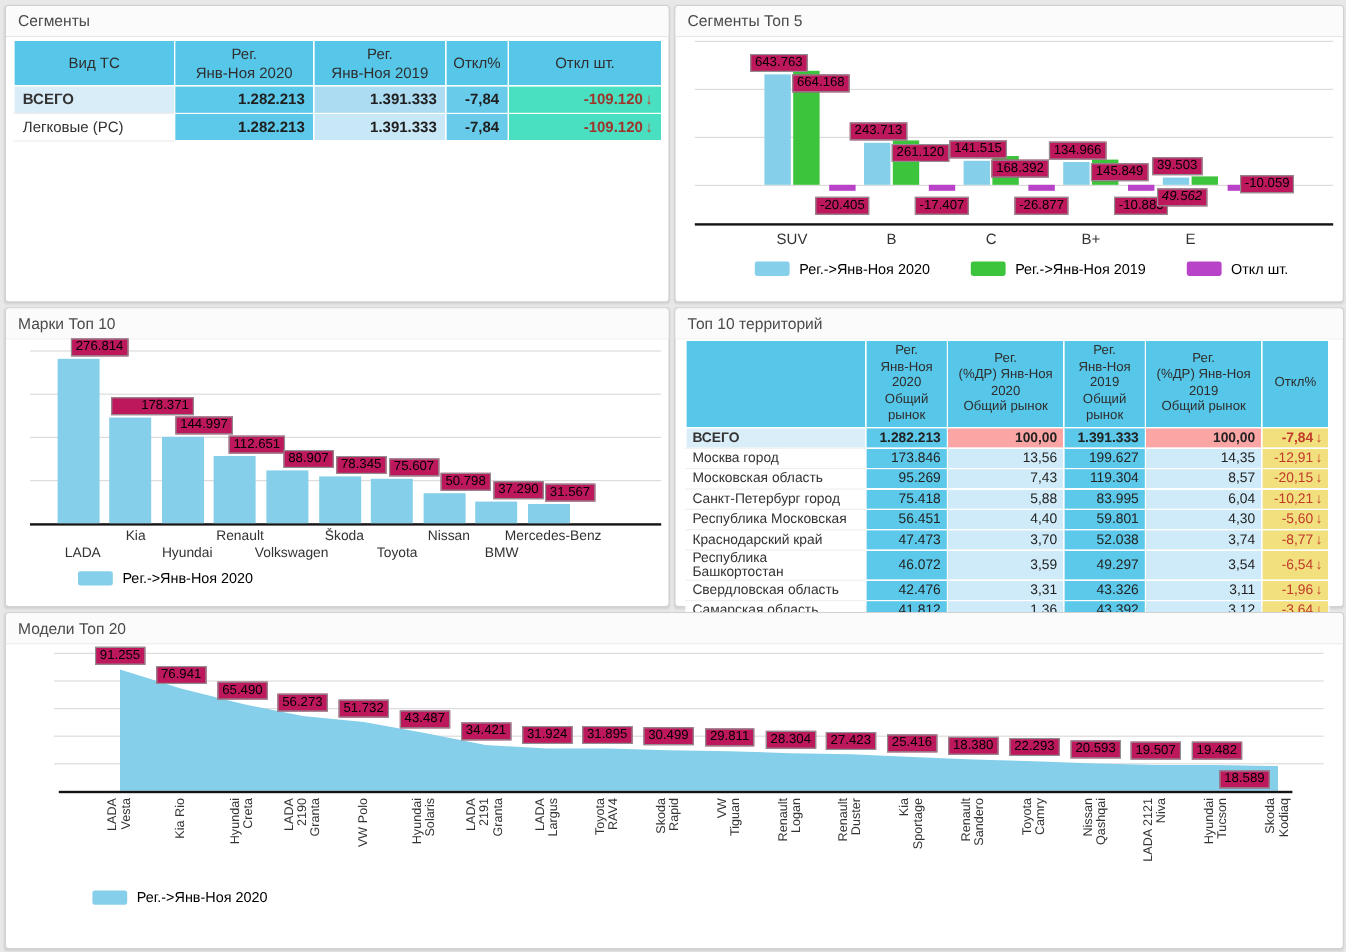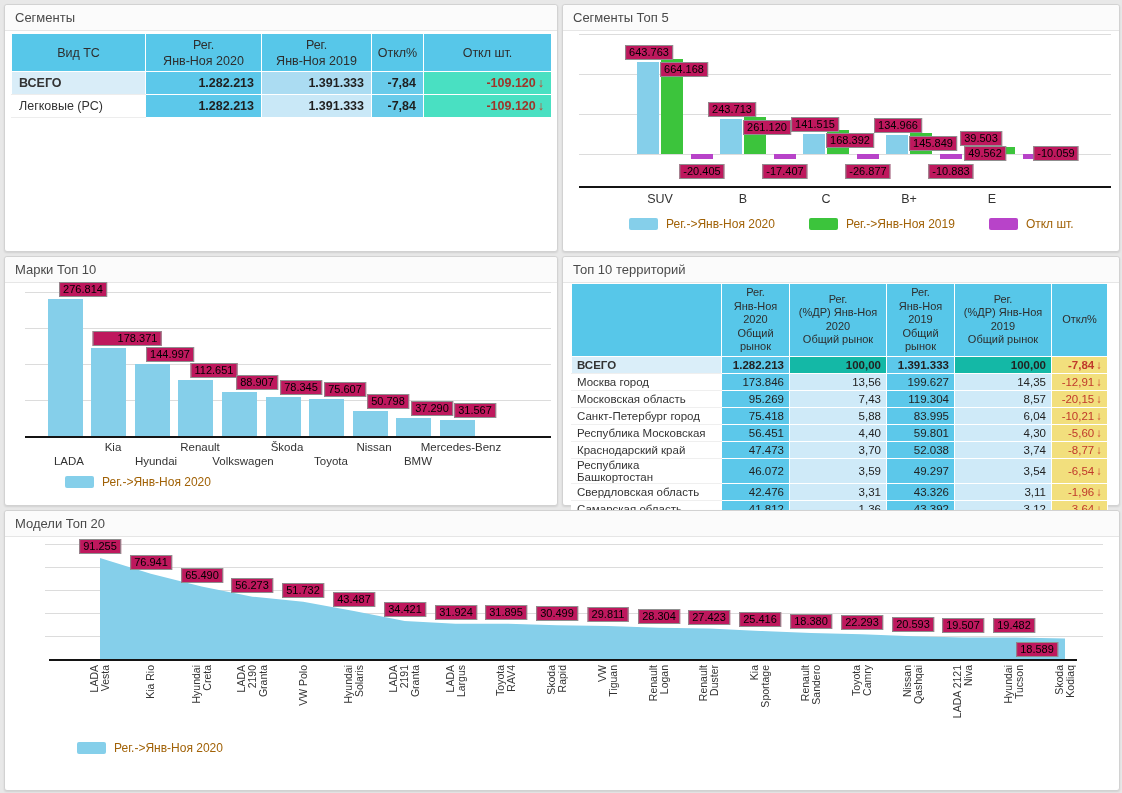--- a/index.html
+++ b/index.html
@@ -7,21 +7,21 @@
   .panel{position:absolute;background:#fff;border:1px solid #d2d2d2;border-radius:3px;box-shadow:0 1px 2px rgba(0,0,0,.10);}
   .panel-title{position:absolute;top:0;left:0;right:0;height:25px;line-height:25px;padding-left:10px;font-size:13px;color:#4a4a4a;background:#fbfbfb;border-bottom:1px solid #e6e6e6;border-radius:3px 3px 0 0;}
   .chart-area{position:absolute;inset:0;}
   .grid-line{position:absolute;height:1px;background:#dcdcdc;}
   .axis-line{position:absolute;height:2px;background:#141414;}
   .bar{position:absolute;}
   .vlabel{position:absolute;background:#be185d;border:1px solid #8f8f8f;font-size:11px;line-height:13px;padding:0 3px;color:#000;white-space:nowrap;transform:translateX(-50%);z-index:3;}
   .cat-label{position:absolute;transform:translateX(-50%);font-size:12.5px;color:#333;white-space:nowrap;}
   .cat-label.sm{font-size:11.5px;}
   .rot-label{position:absolute;transform:rotate(-90deg);transform-origin:top left;font-size:10.5px;line-height:11px;color:#333;text-align:right;white-space:pre-line;}
-  .legend{position:absolute;display:flex;gap:34px;align-items:center;font-size:12px;color:#a16207;padding-left:36px;}
+  .legend{position:absolute;display:flex;gap:34px;align-items:center;font-size:12px;color:#000000;padding-left:36px;}
   .legend-item{display:flex;align-items:center;gap:8px;}
   .swatch{width:29px;height:12px;border-radius:2px;}
   table{border-collapse:collapse;table-layout:fixed;position:absolute;}
   th,td{overflow:hidden;}
   .dev-table{left:6px;top:28px;width:540px;font-size:12.5px;}
   .dev-table th{background:#57c7e9;color:#2e2e2e;font-weight:400;height:35px;white-space:pre-line;border:1px solid #fff;line-height:16px;}
   .dev-table td{height:22px;border:1px solid #fff;padding:0 7px;font-weight:700;color:#1f1f1f;}
   .dev-table td.lbl{text-align:left;background:#fff;border-bottom:1px solid #ededed;color:#333;}
   .dev-table tr.total td.lbl{background:#d9edf8;}
   .dev-table tr.plain td.lbl{font-weight:400;}
@@ -32,21 +32,21 @@
   .dev-table td.pct{background:#68cbea;text-align:right;}
   .dev-table td.sht{background:#49e0c2;text-align:right;color:#9e352a;}
   .terr-table{left:8px;top:26px;width:536px;font-size:11.5px;}
   .terr-table th{background:#57c7e9;color:#2e2e2e;font-weight:400;white-space:pre-line;border:1px solid #fff;font-size:11px;line-height:13.5px;height:44px;padding:2px 4px;}
   .terr-table td{height:16px;border:1px solid #fff;padding:0 5px;color:#222;}
   .terr-table td.tlbl{text-align:left;background:#fff;border-bottom:1px solid #efefef;color:#333;}
   .terr-table tr.total td{font-weight:700;}
   .terr-table tr.total td.tlbl{background:#daeef9;}
   .terr-table td.tv{background:#5cc8ea;text-align:right;}
   .terr-table td.tp{background:#cfeaf8;text-align:right;}
-  .terr-table tr.total td.tp{background:#14b8a6;}
+  .terr-table tr.total td.tp{background:#fca5a5;}
   .terr-table td.to{background:#f2df7d;text-align:right;color:#c0392b;}
   .terr-table tr.clip td{height:4px;}
   .arrow{color:#c9402c;font-weight:700;margin-left:2px;}
 </style>
 </head>
 <body>
 
 <div class="panel" style="left:4px;top:4px;width:552px;height:246px;">
   <div class="panel-title">Сегменты</div>
   <table class="dev-table">
@@ -120,21 +120,21 @@
       <div class="bar" style="left: 347px; width: 22px; top: 128px; height: 21px; background: rgb(60, 196, 60);"></div>
       <div class="bar" style="left: 377px; width: 22px; top: 149px; height: 5px; background: rgb(184, 67, 201);"></div>
       <div class="vlabel" style="left: 335px; top: 113px;">134.966</div>
       <div class="vlabel" style="left: 370px; top: 131px;">145.849</div>
       <div class="vlabel" style="left: 388px; top: 159px;">-10.883</div>
       <div class="cat-label" style="left: 346px; top: 187px;">B+</div>
       <div class="bar" style="left: 406px; width: 22px; top: 143px; height: 6px; background: rgb(133, 207, 234);"></div>
       <div class="bar" style="left: 430px; width: 22px; top: 142px; height: 7px; background: rgb(60, 196, 60);"></div>
       <div class="bar" style="left: 460px; width: 22px; top: 149px; height: 5px; background: rgb(184, 67, 201);"></div>
       <div class="vlabel" style="left: 418px; top: 126px;">39.503</div>
-      <div class="vlabel" style="left: 422px; top: 141px;">49.562</div>
+      <div class="vlabel" style="left: 422px; top: 152px; font-style: italic;">49.562</div>
       <div class="vlabel" style="left: 493px; top: 141px;">-10.059</div>
       <div class="cat-label" style="left: 429px; top: 187px;">E</div>
       <div class="legend" style="left: 30px; top: 212px; gap: 34px;">
         <div class="legend-item">
           <span class="swatch" style="background: rgb(133, 207, 234);"></span>
           <span>Рег.-&gt;Янв-Ноя 2020</span>
         </div>
         <div class="legend-item">
           <span class="swatch" style="background: rgb(60, 196, 60);"></span>
           <span>Рег.-&gt;Янв-Ноя 2019</span>

